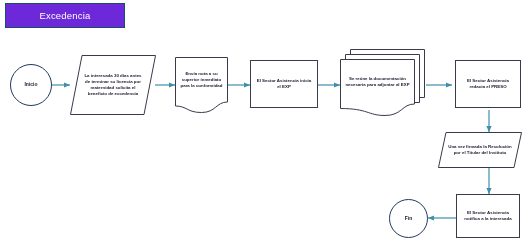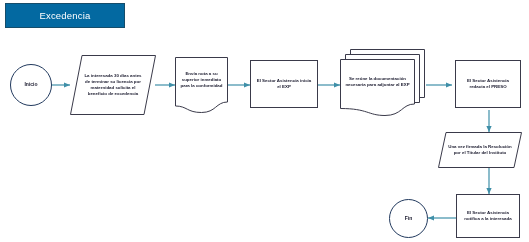--- a/index.html
+++ b/index.html
@@ -21,21 +21,21 @@
     background: #ffffff;
   }
 
   
   .banner {
     position: absolute;
     left: 5px;
     top: 3px;
     width: 118px;
     height: 23px;
-    background: #0369a1;
+    background: #6d28d9;
     border: 1px solid #154D6B;
   }
   .banner-label {
     position: absolute;
     left: 0;
     top: 0;
     width: 118px;
     height: 23px;
     line-height: 23px;
     text-align: center;

